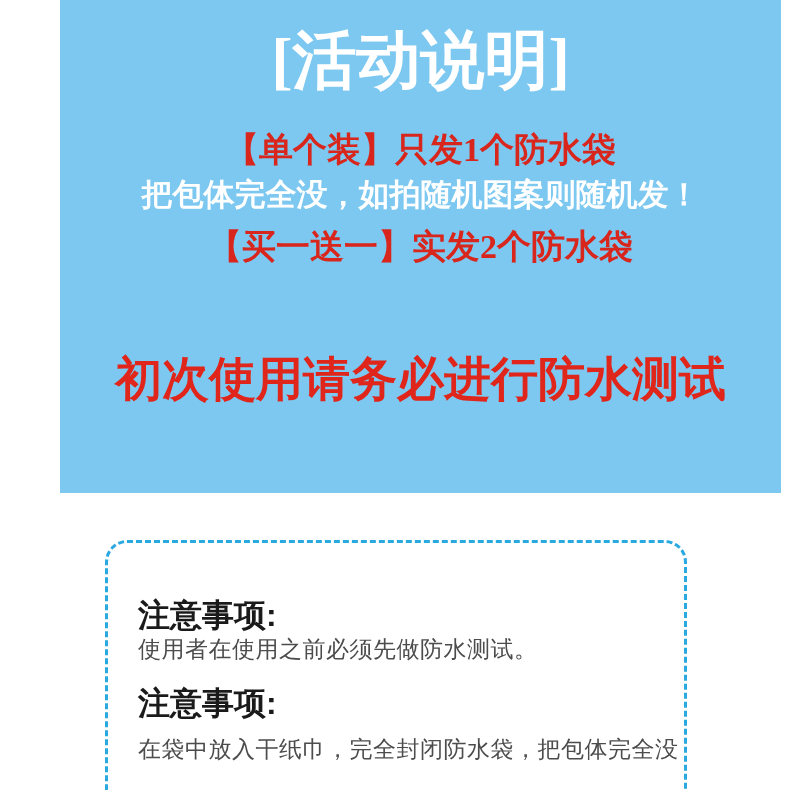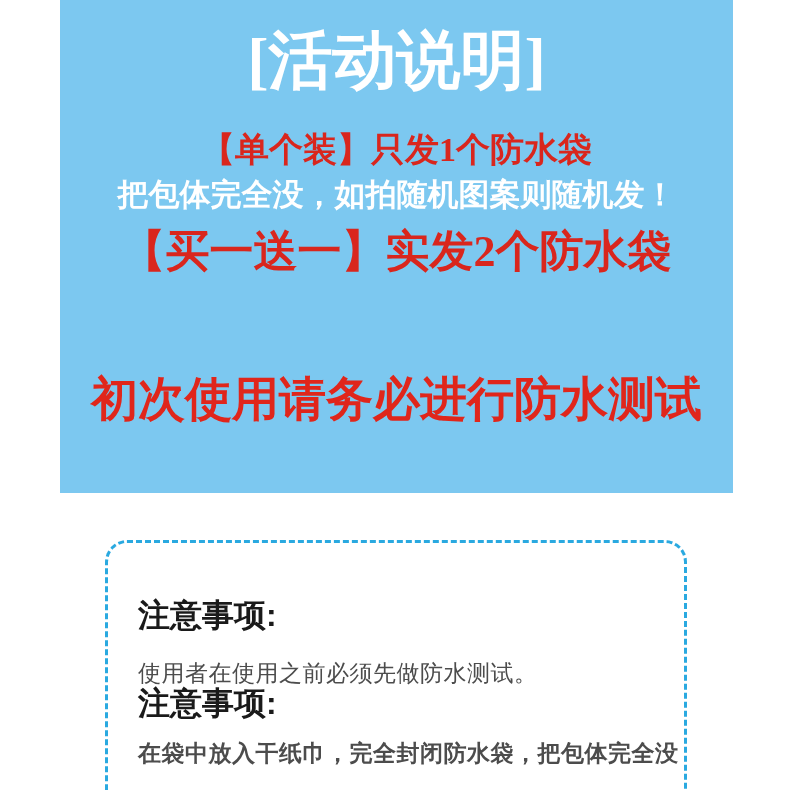--- a/index.html
+++ b/index.html
@@ -16,42 +16,43 @@
   }
 
   
   .banner {
     position: absolute;
     left: 60px;
     top: 0;
     width: 673px;
     height: 493px;
     background: #7cc8f0;
+    padding-left: 48px;
   }
   .banner .line {
     position: absolute;
     left: 0;
     width: 100%;
     text-align: center;
     font-family: "Liberation Serif", "DejaVu Serif", serif;
     font-weight: bold;
     line-height: 1.15;
     white-space: nowrap;
   }
   .banner-title {
     top: 24px;
     font-size: 64px;
     color: #ffffff;
   }
   .b-line1 { top: 130px; font-size: 34px; color: #d9261d; }
   .b-line2 { top: 177px; font-size: 31px; color: #ffffff; }
-  .b-line3 { top: 227px; font-size: 44px; color: #d9261d; }
+  .b-line3 { top: 227px; font-size: 34px; color: #d9261d; }
   .b-line4 { top: 266px; font-size: 31px; color: #ffffff; }
   .warning-main {
-    top: 372px;
+    top: 352px;
     font-size: 47px;
     color: #e0261b;
   }
   .warning-sub {
     top: 426px;
     font-size: 36px;
     color: #e0261b;
   }
 
   
@@ -76,26 +77,25 @@
     font-weight: bold;
     color: #1a1a1a;
     font-size: 32px;
     line-height: 1.1;
   }
   .nb-body {
     color: #4c4c4c;
     font-size: 23px;
     line-height: 36px;
     letter-spacing: 0.5px;
-    margin-top: 24px;
   }
   .nb-h1 { top: 55px; }
   .nb-p1 { top: 88px; }
   .nb-h2 { top: 143px; }
-  .nb-p2 { top: 168px; font-weight: bold; }
+  .nb-p2 { top: 188px; }
 </style>
 </head>
 <body>
 
 <div class="banner">
   <div class="line banner-title">[活动说明]</div>
 
   <div class="line b-line1">【单个装】只发1个防水袋</div>
 
   <div class="line b-line2">把包体完全没，如拍随机图案则随机发！</div>

